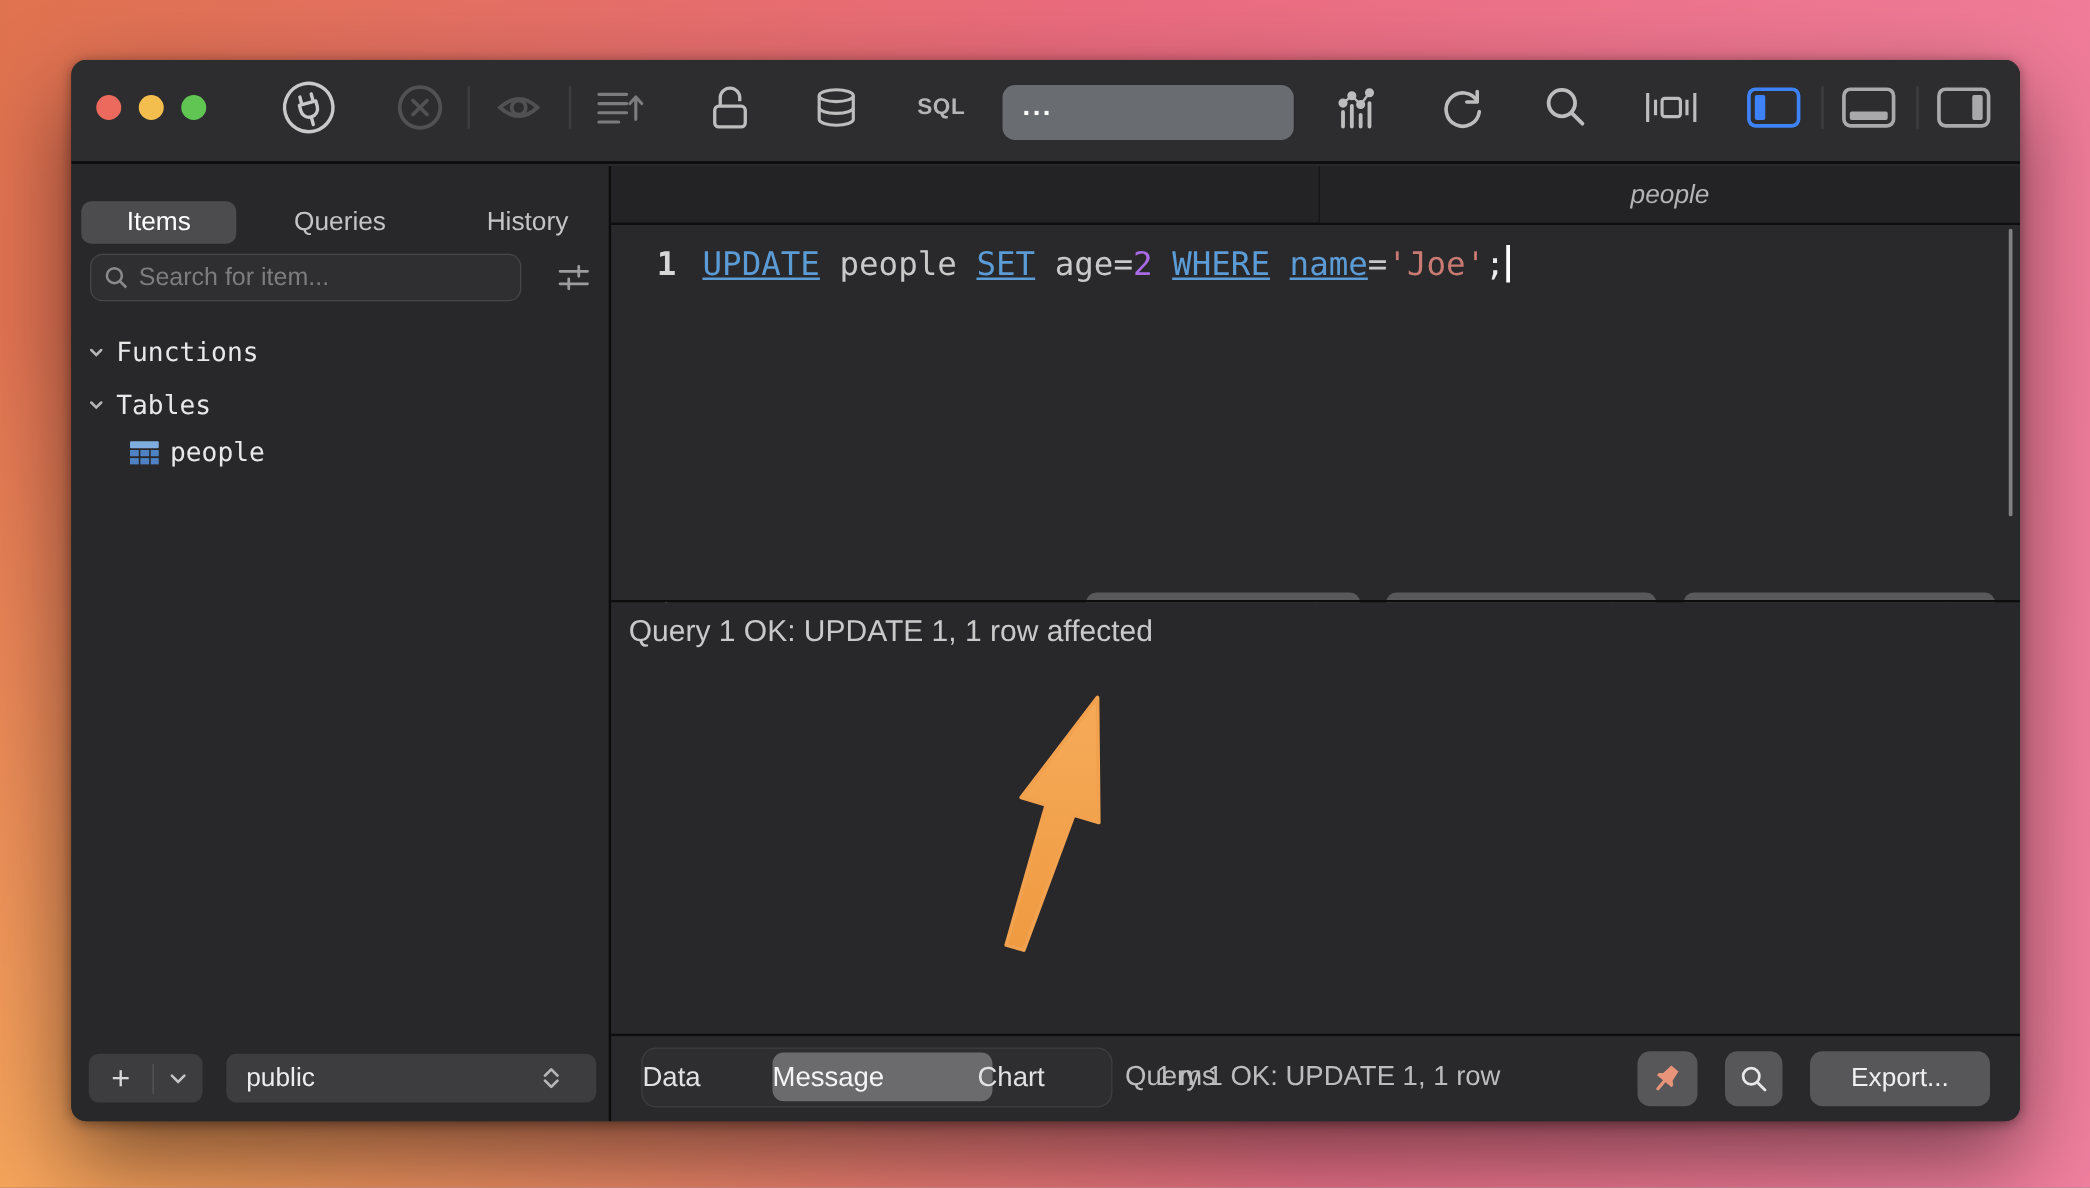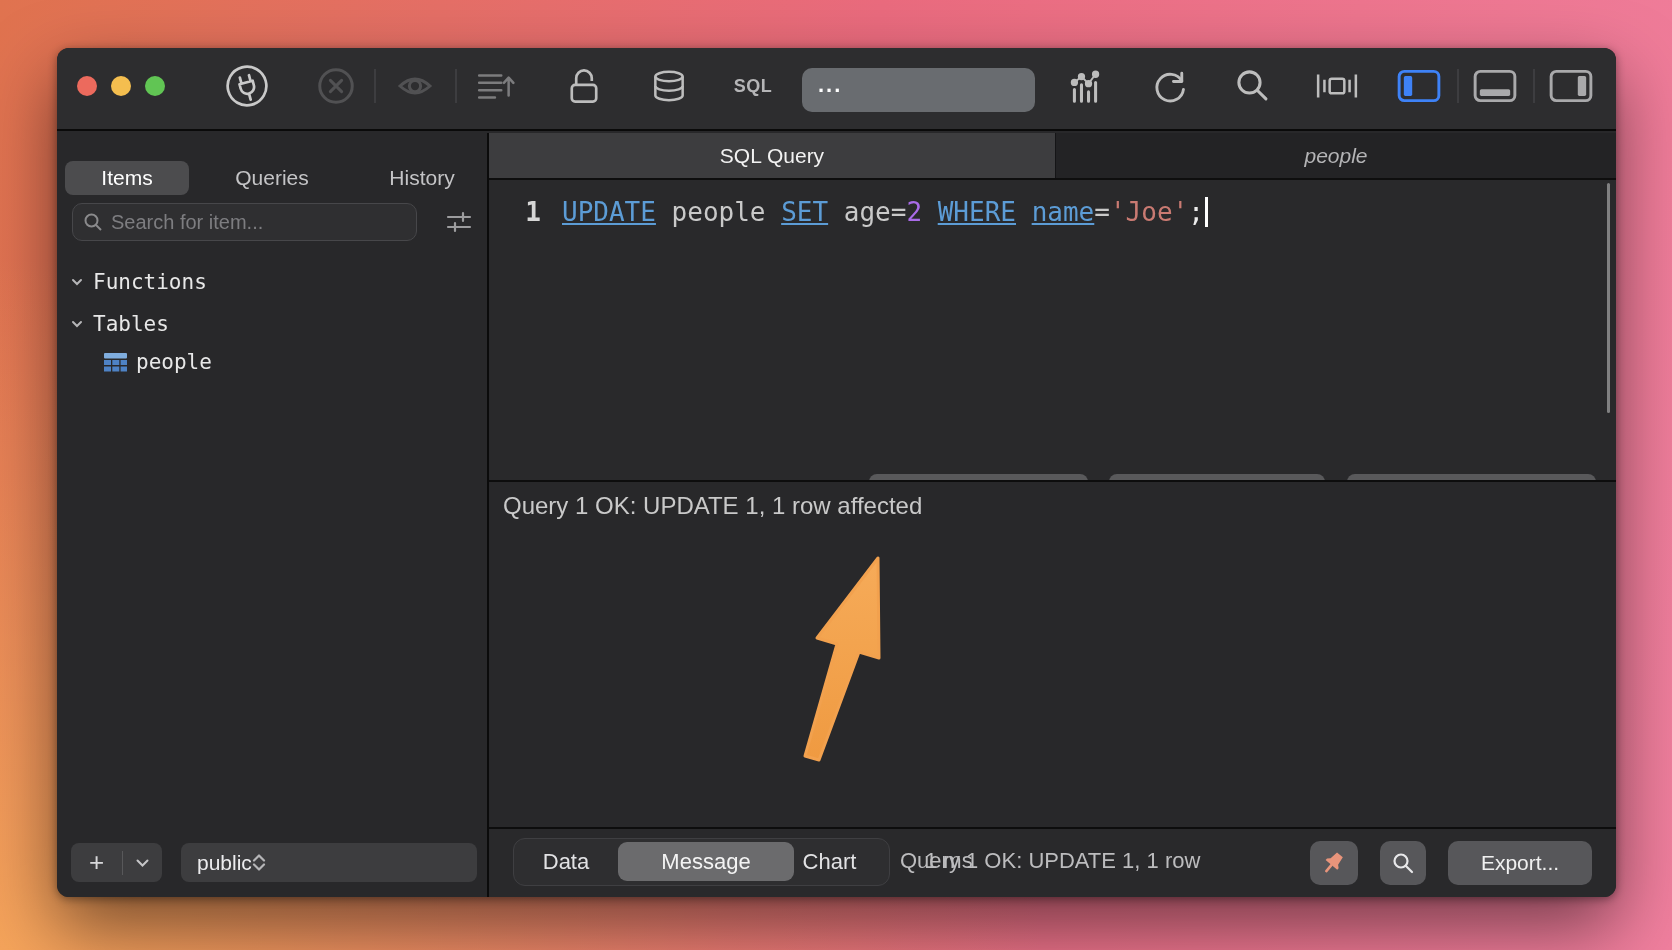--- a/index.html
+++ b/index.html
@@ -47,21 +47,21 @@
     align-items:center; gap:8px; font-family:"DejaVu Sans Mono",monospace;
     font-size:21px; color:#e8e8e8;margin-top:14px; }
   .tree-chevron { margin-left:12px; display:flex; }
   .tree-indent { margin-left:46px; display:flex; }
   .side-bottom-btn { position:absolute; top:710px; height:39px; background:#3d3d3f;
     border:none; border-radius:8px; display:flex; align-items:center; color:#d8d8da; }
   .addbtn { left:14px; width:91px; }
   .addbtn .plus { width:51px; font-size:26px; font-weight:300; text-align:center; }
   .addbtn .chev { width:39px; border-left:1px solid rgba(255,255,255,.14);
     display:flex; align-items:center; justify-content:center; height:24px; }
-  .schemasel { left:124px; width:296px; 
+  .schemasel { left:124px; width:296px; justify-content:space-between;
     padding:0 29px 0 16px; font-size:21px; color:#ececee; }
   
   .main { position:absolute; left:432px; top:85px; width:1127px; height:764px; }
   .tabbar { position:absolute; left:0; top:0; width:100%; height:47px;
     background:#232325; border-bottom:2px solid #0e0e0e; }
   .etab { position:absolute; top:0; height:45px; border:none; display:flex;
     align-items:center; justify-content:center; font-size:21px; background:none; }
   .etab.active { left:0; width:566px; background:#3d3d3f; color:#f2f2f2; }
   .etab.inactive { left:567px; width:560px; background:#232325;
     color:#b4b4b6; font-style:italic; }
@@ -94,21 +94,21 @@
   .btn-beautify { left:620px; width:216px; }
   .btn-run      { left:858px; width:249px; }
   .hdiv1 { position:absolute; left:0; top:347px; width:100%; height:2px; background:#0d0d0d; }
   .results { position:absolute; left:0; top:349px; width:100%; height:345px; background:#28282a; }
   .resmsg { position:absolute; left:14px; top:10px; font-size:24px; color:#c9c9c9; }
   .hdiv2 { position:absolute; left:0; top:694px; width:100%; height:2px; background:#0d0d0d; }
   .bottombar { position:absolute; left:0; top:696px; width:100%; height:68px; background:#29292b; }
   .segment { position:absolute; left:24px; top:9px; width:377px; height:48px;
     background:#2e2e30; border:1.5px solid #3f3f42; border-radius:12px; }
   .segbtn { position:absolute; top:0; height:45px; background:none; border:none;
-    color:#e2e2e4; font-size:22px; display:flex; align-items:center; justify-content:center; }
+    color:#e2e2e4; font-size:22px; display:flex; align-items:center; }
   .seg-data  { left:0; width:104px; }
   .seg-msg   { left:104px; width:176px; background:#6b6b6d; border-radius:9px;
     top:3px; height:39px; color:#f4f4f4; }
   .seg-chart { left:268px; width:95px; }
   .barstatus { position:absolute; left:411px; top:19px; font-size:22px; color:#bcbcbe; }
   .barghost  { position:absolute; left:436px; top:19px; font-size:22px; color:#bcbcbe; }
   .sqbtn { position:absolute; top:12px; height:44px; background:#57575a; border:none;
     border-radius:10px; display:flex; align-items:center; justify-content:center; }
   .pinbtn { left:821px; width:48px; }
   .findbtn { left:891px; width:46px; }
@@ -287,23 +287,20 @@
       <svg width="14" height="17" viewBox="0 0 14 17" fill="none" stroke="#b6b6b8" stroke-width="2.2" stroke-linecap="round" stroke-linejoin="round">
           <path d="M2 6.5 L7 1.5 L12 6.5"></path>
           <path d="M2 10.5 L7 15.5 L12 10.5"></path>
         </svg>
     </button>
   </div>
   <div class="vdivider"></div>
 
   <div class="main">
     <div class="tabbar">
-      <button class="etab active">
-          <span>SQL Query</span>
-        </button>
       <button class="etab inactive">
           <span>people</span>
         </button>
       <div class="tab-vsep"></div>
     </div>
 
     <div class="editor">
       <div class="code-row">
         <div class="gutter">1</div>
         <div class="codeline"><span class="tok-kw">UPDATE</span><span class="tok-sp"> </span><span class="tok-id">people</span><span class="tok-sp"> </span><span class="tok-kw">SET</span><span class="tok-sp"> </span><span class="tok-id">age</span><span class="tok-op">=</span><span class="tok-num">2</span><span class="tok-sp"> </span><span class="tok-kw">WHERE</span><span class="tok-sp"> </span><span class="tok-kw">name</span><span class="tok-op">=</span><span class="tok-str">'Joe'</span><span class="tok-plain">;</span><span class="caret"></span></div>

